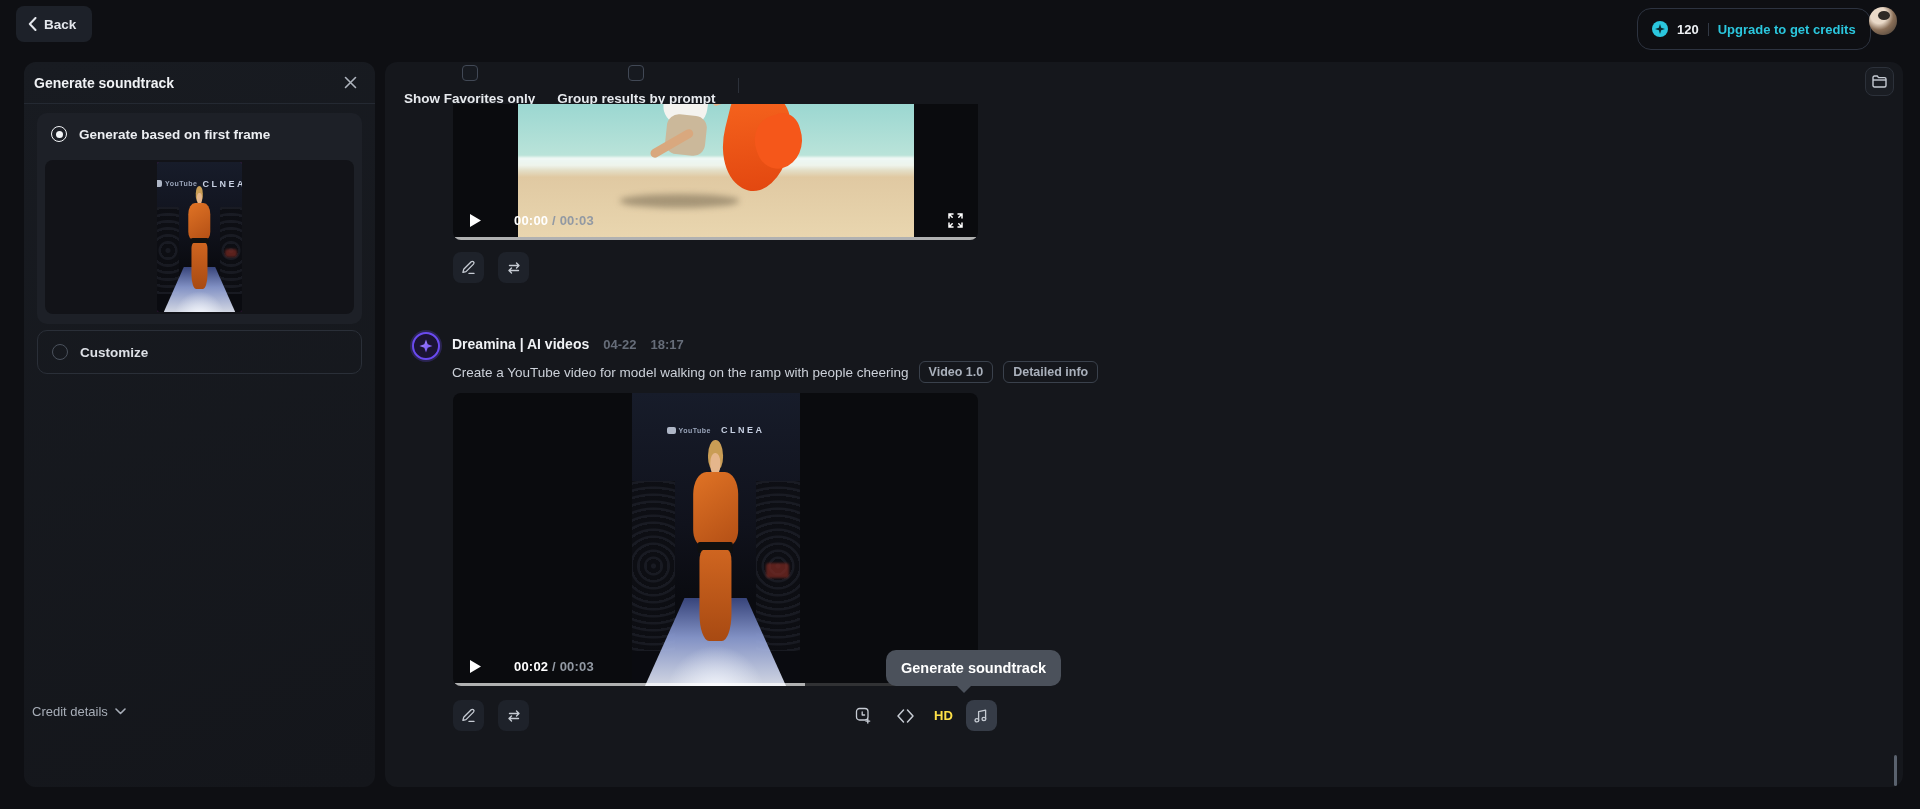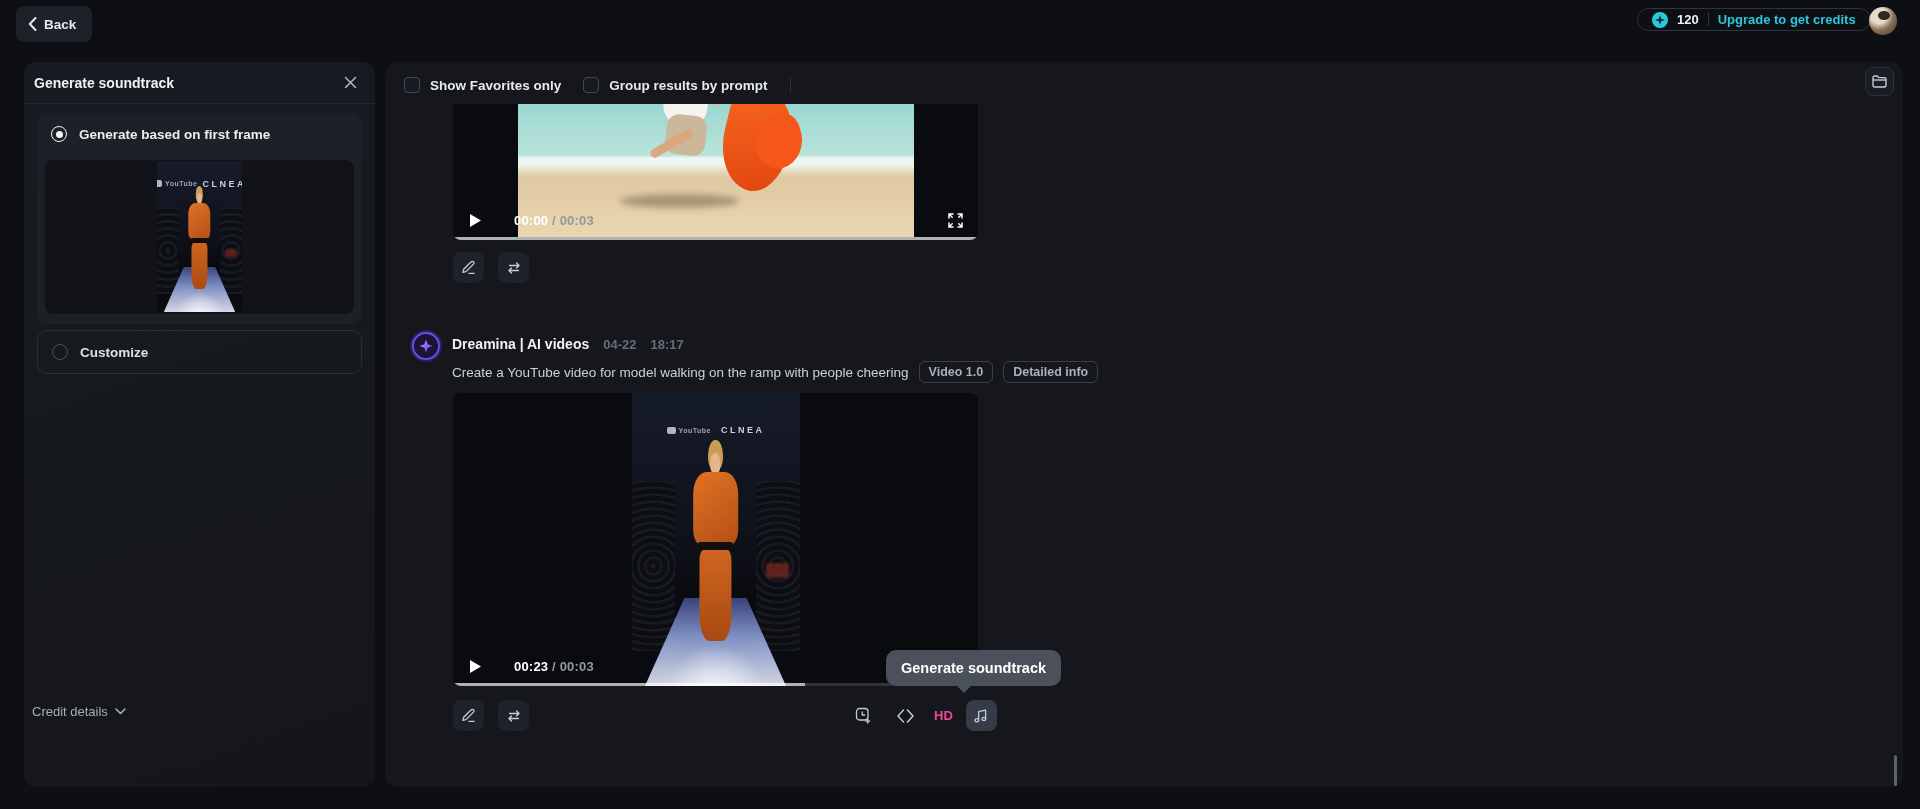--- a/index.html
+++ b/index.html
@@ -4,21 +4,21 @@
 <style>
   * { margin:0; padding:0; box-sizing:border-box; }
   html,body { background:#0c0d10; }
   body { font-family:"Liberation Sans","DejaVu Sans",sans-serif; color:#e9ebee; }
   #app { position:relative; width:1920px; height:809px; background:#0e0f13; overflow:hidden; }
 
   
   .back-btn { position:absolute; left:16px; top:6px; height:36px; padding:0 16px 0 12px;
     background:#1d2129; border-radius:8px; display:flex; align-items:center; gap:7px;
     font-size:13.5px; font-weight:700; color:#e4e7ec; cursor:pointer; }
-  .credits-pill { position:absolute; left:1637px; top:8px; height:23px; padding:0 14px;
+  .credits-pill { position:absolute; left:1637px; top:8px; height:42px; padding:0 14px;
     border:1px solid #2d3340; border-radius:14px; display:flex; align-items:center; gap:9px; }
   .coin { width:16px; height:16px; border-radius:50%; background:#2bc7de; display:flex; align-items:center; justify-content:center; }
   .credits-num { font-size:13px; font-weight:700; color:#eef1f5; }
   .pill-divider { width:1px; height:13px; background:#323945; }
   .upgrade { font-size:13px; font-weight:600; color:#2bc7de; cursor:pointer; }
   .avatar { position:absolute; left:1869px; top:7px; width:28px; height:28px; border-radius:50%;
     background:radial-gradient(circle at 35% 30%, #e9d9c8 0 30%, #8a6f58 55%, #3e3730 100%); overflow:hidden; }
   .avatar::after { content:""; position:absolute; left:9px; top:4px; width:12px; height:9px; border-radius:50%; background:#2e2a26; }
 
   
@@ -71,21 +71,21 @@
   .rw-jacket { position:absolute; left:50%; top:15%; transform:translateX(-50%); width:78%; height:34%;
     background:linear-gradient(145deg,#e07325,#b34f15); border-radius:30% 30% 22% 22%; }
   .rw-belt { position:absolute; left:50%; top:47%; transform:translateX(-50%); width:62%; height:5%; background:#10100f; border-radius:2px; }
   .rw-pants { position:absolute; left:50%; top:51%; transform:translateX(-50%); width:56%; height:42%;
     background:linear-gradient(180deg,#cf6520,#a84a12); border-radius:12% 12% 30% 30%; }
 
   
   .main-panel { position:absolute; left:385px; top:62px; width:1518px; height:725px;
     background:#15171c; border-radius:12px; }
   .filter-bar { position:absolute; left:19px; top:11px; height:24px; display:flex; align-items:center; gap:22px; }
-  .check-group { display:flex; align-items:center; gap:10px; cursor:pointer; }
+  .check-group { display:flex; align-items:center; gap:10px; cursor:pointer;flex-direction:column; }
   .checkbox { width:16px; height:16px; border-radius:4px; border:1.5px solid #414855; background:#171a20; }
   .check-label { font-size:13.5px; font-weight:600; color:#e7eaee; }
   .filter-divider { width:1px; height:15px; background:#2c313a; }
   .type-select { display:flex; align-items:center; gap:8px; cursor:pointer;margin-top:48px; }
   .type-label { font-size:13.5px; font-weight:700; color:#eef0f4; }
   .assets-btn { position:absolute; right:9px; top:5px; width:29px; height:29px; border-radius:8px;
     border:1px solid #2c313a; background:#1a1d23; display:flex; align-items:center; justify-content:center; cursor:pointer; }
 
   
   .video-card { position:absolute; left:68px; width:525px; background:#0a0b0e; overflow:hidden; }
@@ -111,21 +111,21 @@
   .bch-dress { position:absolute; left:52%; top:-10%; width:17%; height:75%; background:linear-gradient(160deg,#f8671f,#e1450f); border-radius:30% 60% 55% 70%; transform:rotate(14deg); }
   .bch-dress2 { position:absolute; left:60%; top:8%; width:12%; height:40%; background:#f5571a; border-radius:60% 40% 70% 50%; transform:rotate(-18deg); }
   .bch-arm { position:absolute; left:49%; top:-8%; width:14%; height:4%; background:#e9b68c; border-radius:6px; transform:rotate(-18deg); }
 
   
   .actions-row { position:absolute; left:68px; display:flex; gap:14px; }
   .ar1 { top:190px; } .ar2 { top:638px; }
   .icon-btn { width:31px; height:31px; border-radius:8px; background:#1e222a; display:flex; align-items:center; justify-content:center; cursor:pointer; color:#c6cbd3; }
   .right-tools { position:absolute; top:638px; left:463px; display:flex; align-items:center; gap:11px; }
   .tool-icon { width:31px; height:31px; display:flex; align-items:center; justify-content:center; cursor:pointer; color:#c6cbd3; }
-  .hd-label { font-size:13px; font-weight:700; color:#ec4899; padding:0 2px; cursor:pointer; }
+  .hd-label { font-size:13px; font-weight:700; color:#fde047; padding:0 2px; cursor:pointer; }
   .tool-active { background:#363c47; border-radius:8px; }
 
   
   .result-logo { position:absolute; left:27px; top:270px; width:28px; height:28px; border-radius:50%;
     background:#1b1434; border:2px solid #6a4af0; display:flex; align-items:center; justify-content:center;
     box-shadow:0 0 0 2px rgba(106,74,240,.25); }
   .result-title-row { position:absolute; left:67px; top:274px; display:flex; align-items:baseline; gap:14px; }
   .result-author { font-size:14px; font-weight:700; color:#f0f2f5; }
   .result-date { font-size:13px; font-weight:600; color:#666d79; }
   .result-prompt-row { position:absolute; left:67px; top:299px; display:flex; align-items:center; gap:10px; }
@@ -352,21 +352,21 @@
             <div class="rw-pants"></div>
         </div>
       </div>
       <div class="player-bar">
         <span class="play-btn">
           <svg width="13" height="15" viewBox="0 0 13 15">
               <path d="M1 1 L12 7.5 L1 14 Z" fill="#ffffff"></path>
             </svg>
         </span>
         <span class="time-text">
-          <span>00:23</span>
+          <span>00:02</span>
           <span class="sep"> </span><span class="sep">/</span><span class="sep"> </span>
           <span class="total">00:03</span>
         </span>
       </div>
       <div class="seekbar">
           <div class="played" id="seek2" style="width: 67%;"></div>
         </div>
     </div>
 
     <div class="actions-row ar2">

